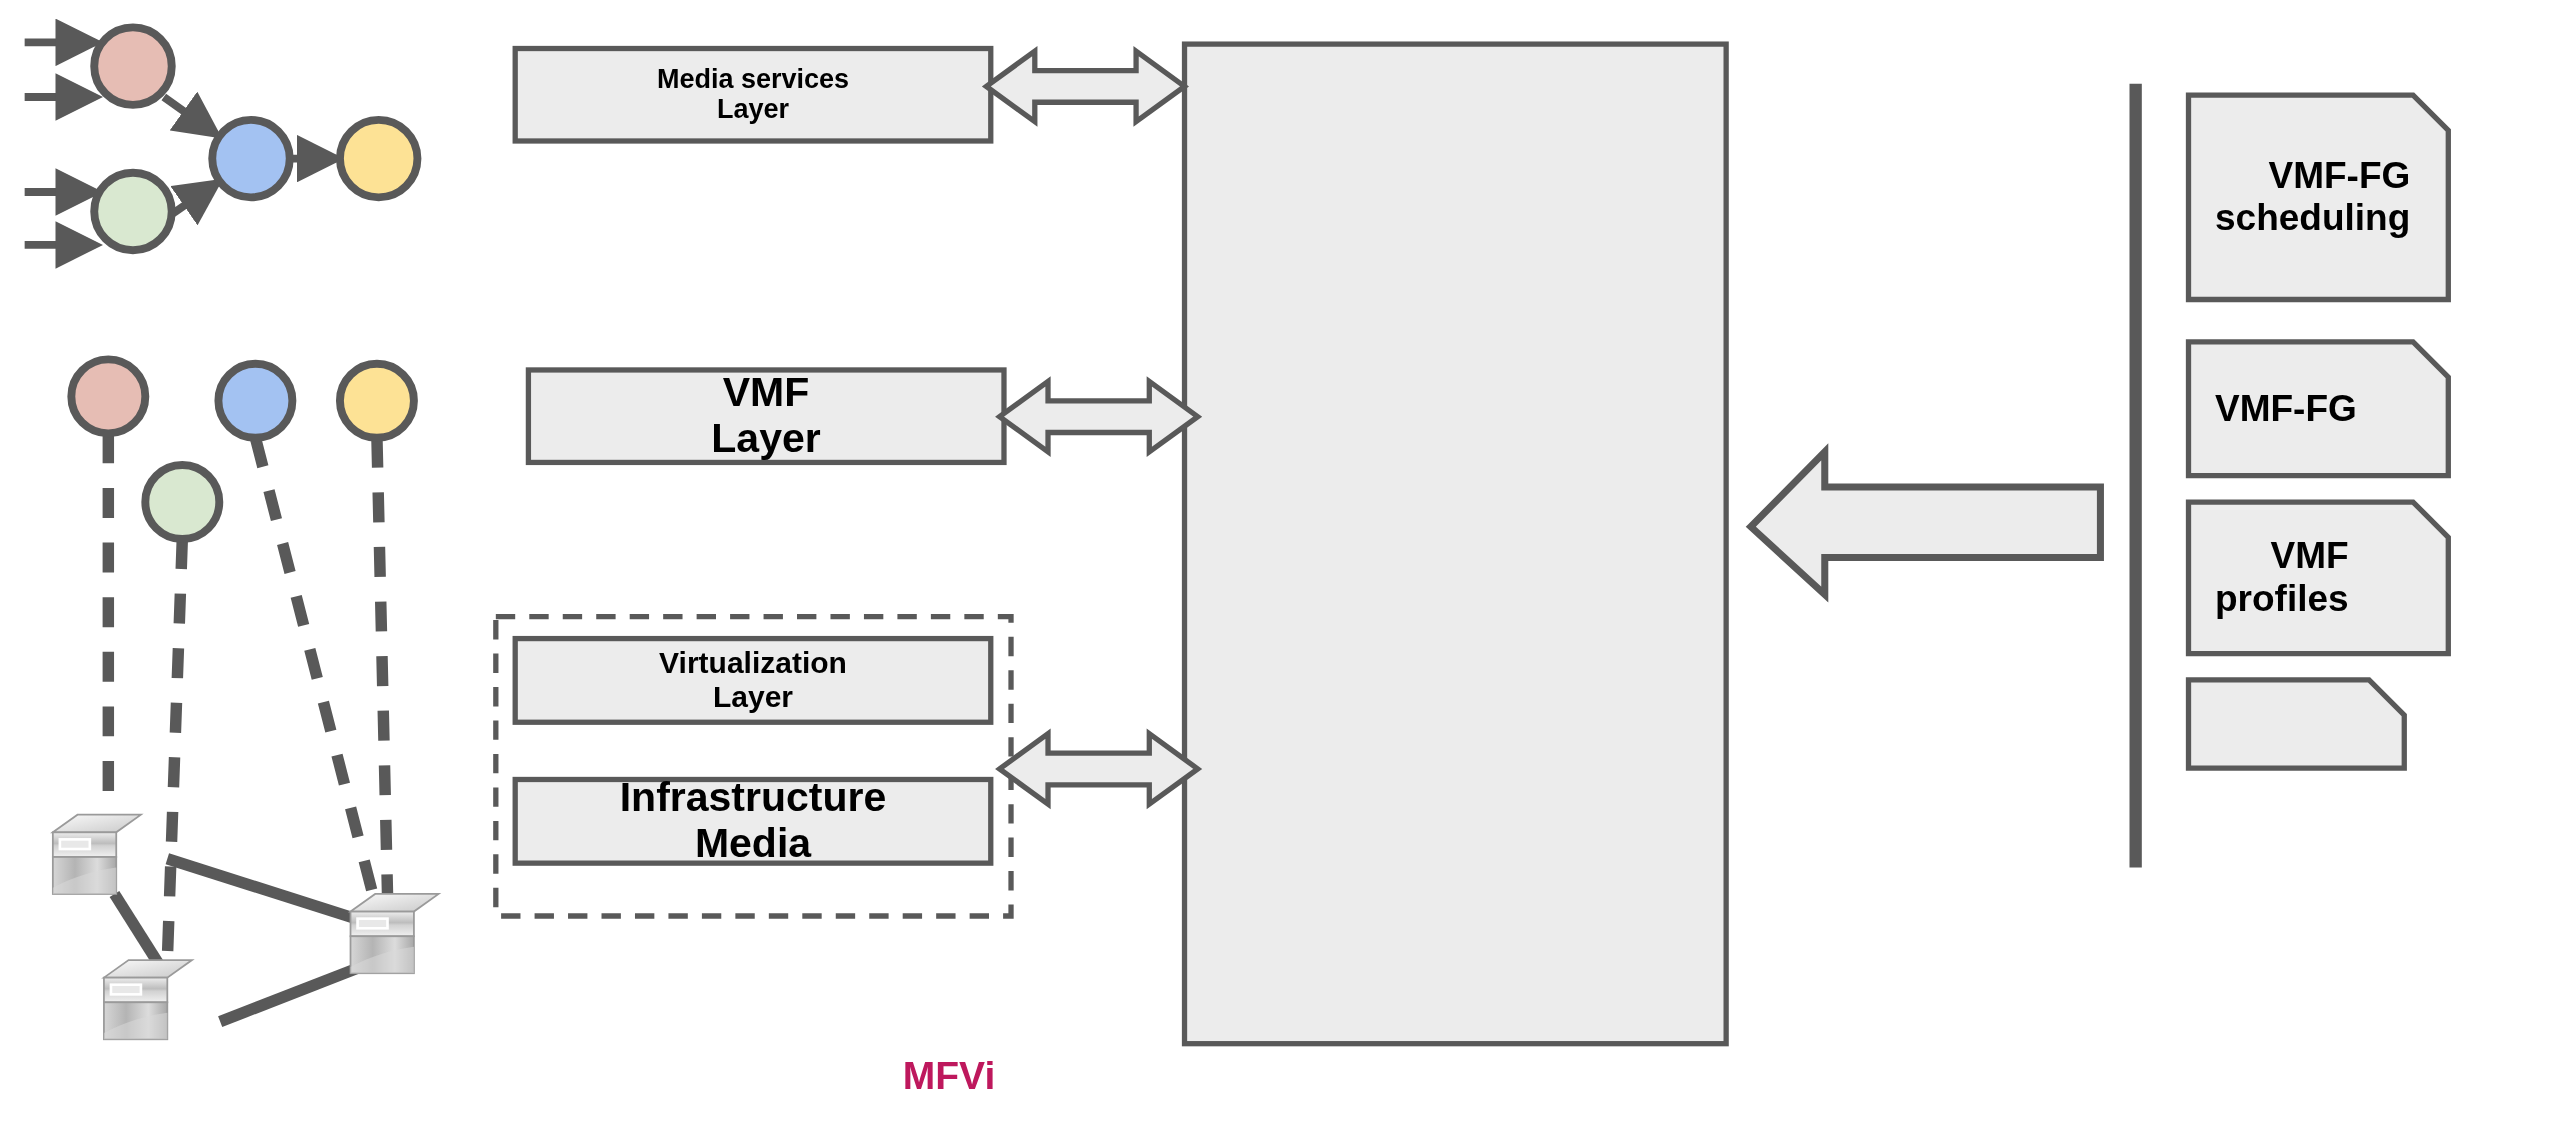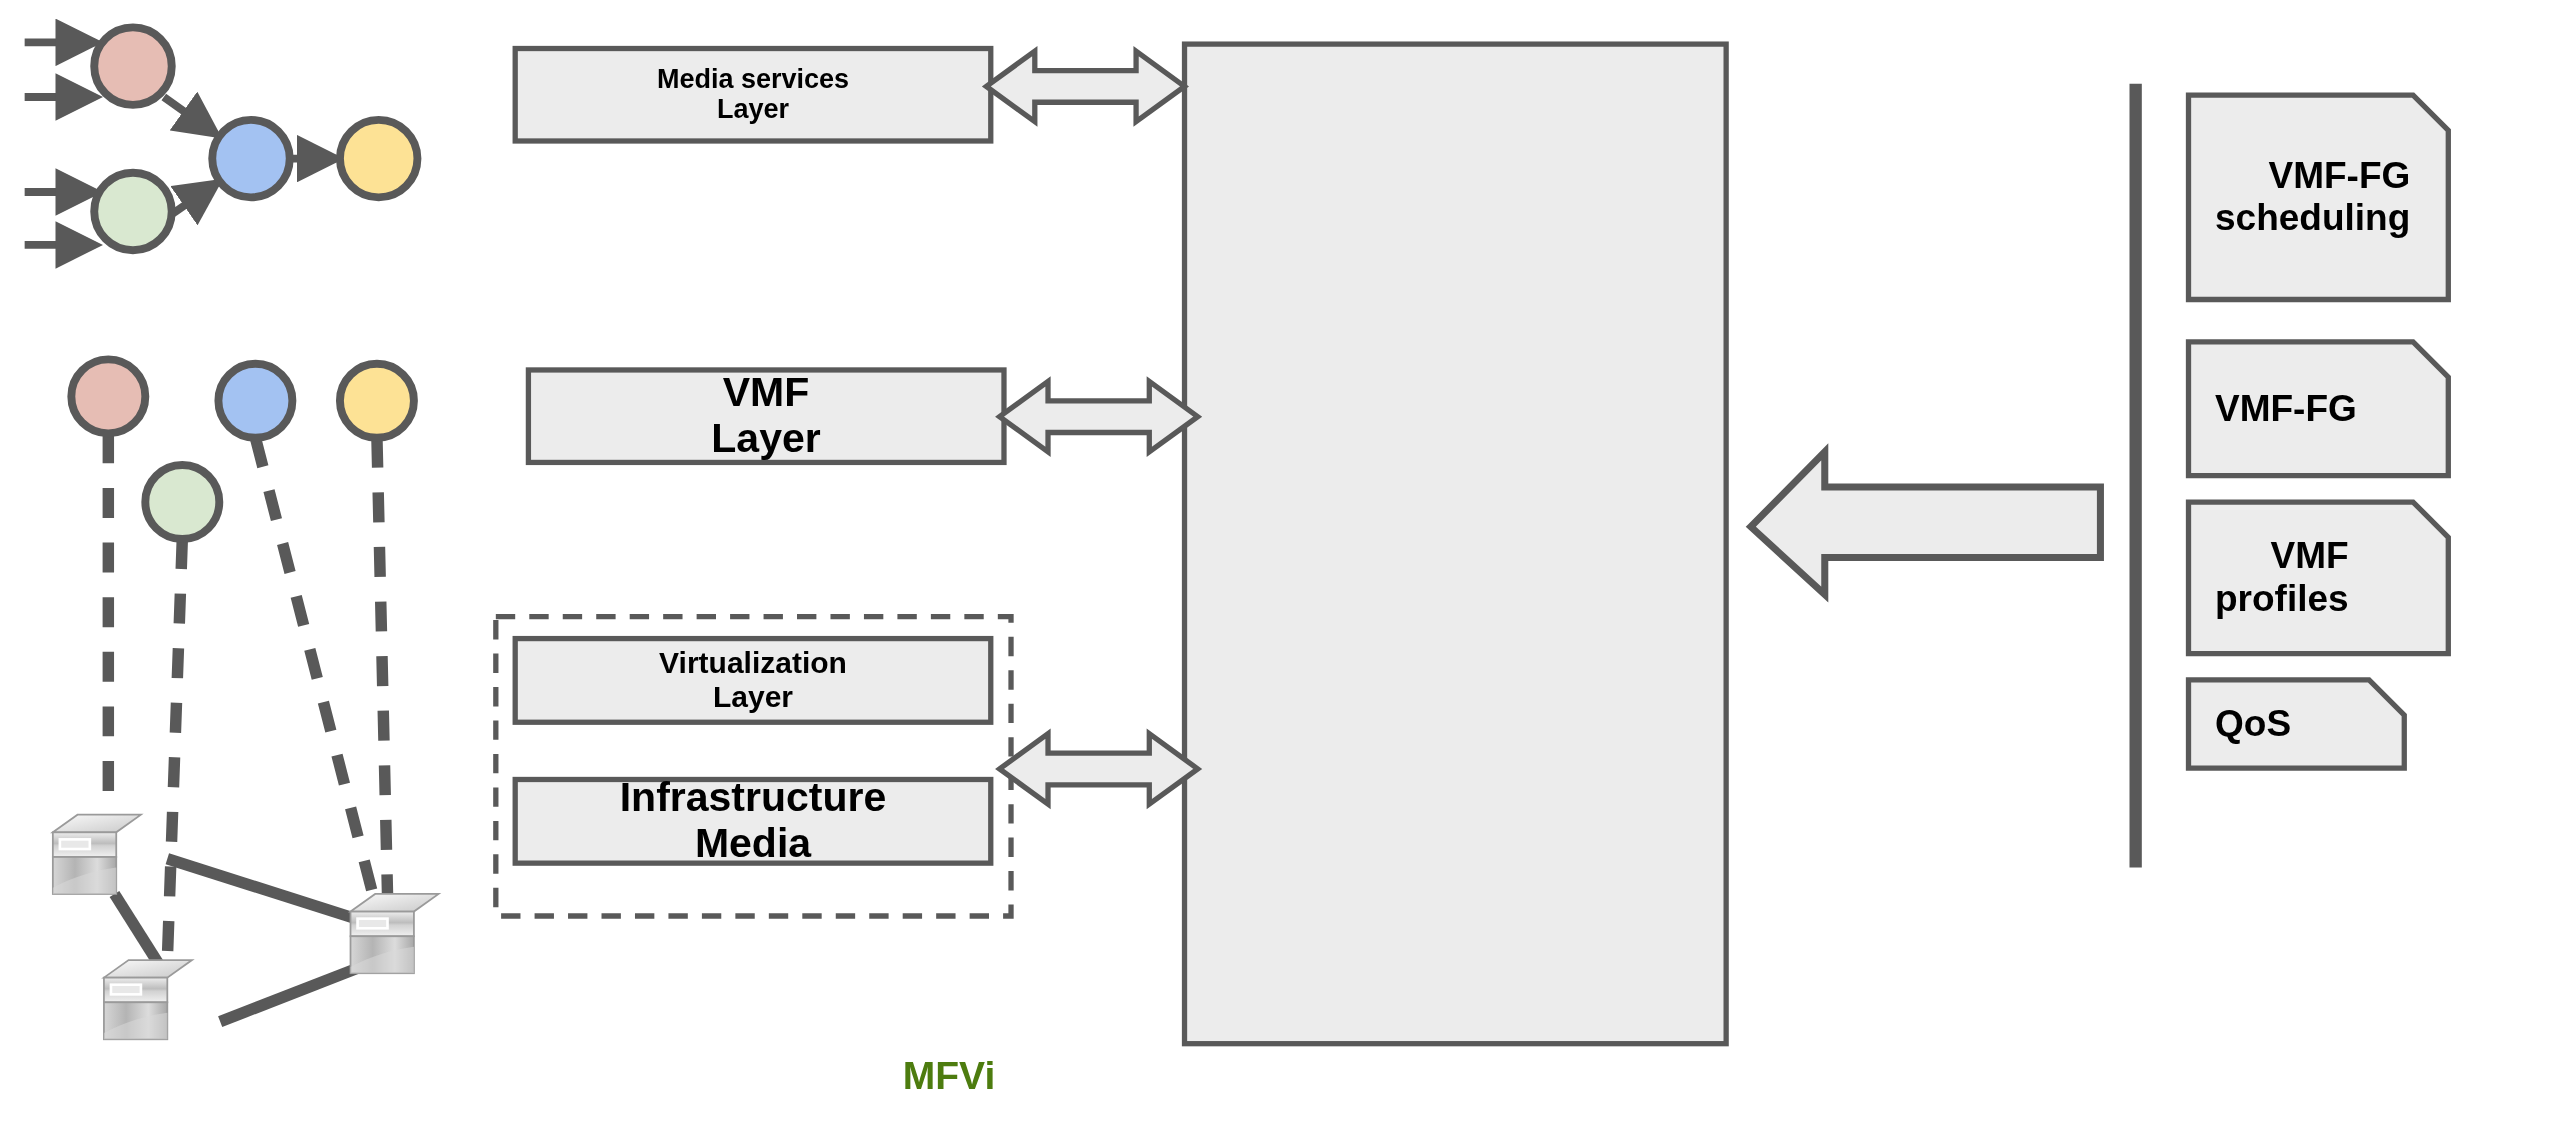--- a/index.html
+++ b/index.html
@@ -47,21 +47,21 @@
     justify-content: flex-start;
     text-align: right;
     color: #000000;
     font-weight: bold;
     line-height: 1.14;
     white-space: pre-line;
     pointer-events: none;
   }
   .mfvi-label {
     position: absolute;
-    color: #4d7c0f;
+    color: #be185d;
     font-weight: bold;
     white-space: nowrap;
   }
 </style>
 </head>
 <body>
 
 <div id="diagram-root">
 
   <svg class="layer" viewBox="0 0 2925 1292">
@@ -184,16 +184,15 @@
 
 
   <div class="doc-label" style="left:2215px; top:95px; width:233px; height:204px; font-size:37px;">VMF-FG
 scheduling</div>
 
   <div class="doc-label" style="left:2215px; top:342px; width:233px; height:134px; font-size:37px;">VMF-FG</div>
 
   <div class="doc-label" style="left:2215px; top:502px; width:233px; height:151px; font-size:37px;">VMF
 profiles</div>
 
-  <div class="doc-label" style="left:2215px; top:680px; width:189px; height:88px; font-size:37px;">QoS</div>
 
 </div>
 
 
 </body></html>

